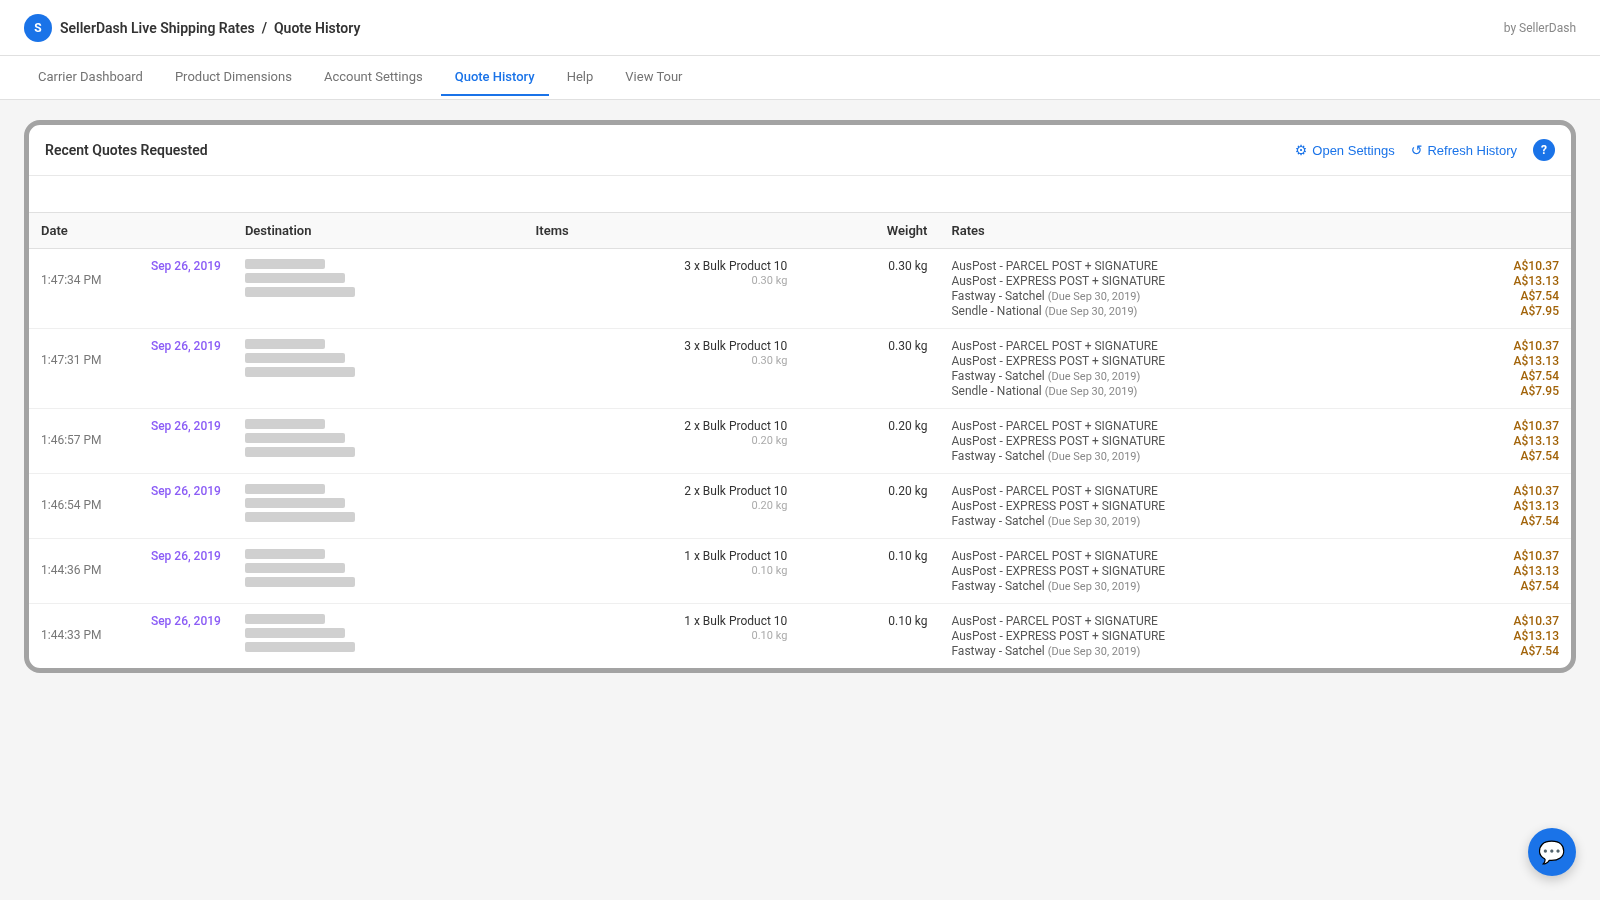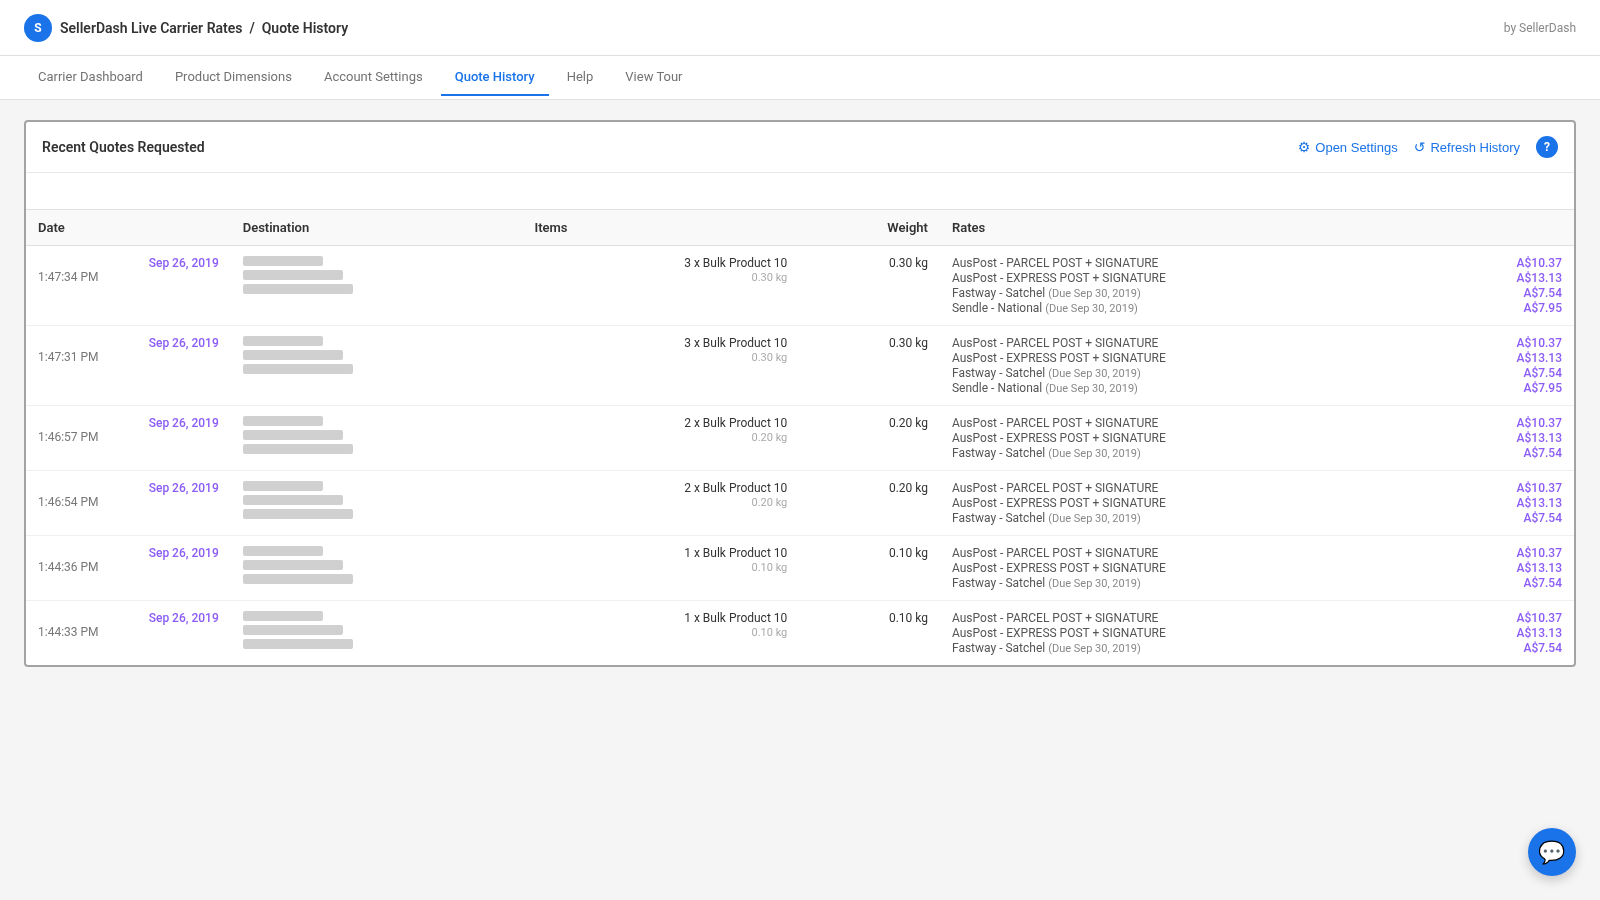--- a/index.html
+++ b/index.html
@@ -15,21 +15,21 @@
 
     
     .nav { background: #fff; border-bottom: 1px solid #e0e0e0; padding: 0 24px; display: flex; align-items: center; height: 44px; gap: 4px; }
     .nav-item { padding: 10px 14px; font-size: 13px; color: #737373; cursor: pointer; border-bottom: 2px solid transparent; white-space: nowrap; }
     .nav-item.active { color: #1a73e8; border-bottom: 2px solid #1a73e8; font-weight: 500; }
 
     
     .main { padding: 20px 24px; }
 
     
-    .card { background: #fff; border: 2px solid #a3a3a3; border-radius: 4px; }
+    .card { background: #fff; border: 5px solid #a3a3a3; border-radius: 16px; }
     .card-header { display: flex; align-items: center; padding: 14px 16px; border-bottom: 1px solid #e8e8e8; }
     .card-title { font-weight: 600; font-size: 14px; color: #333; }
     .card-actions { margin-left: auto; display: flex; align-items: center; gap: 16px; }
     .action-btn { display: flex; align-items: center; gap: 5px; color: #1a73e8; font-size: 13px; cursor: pointer; background: none; border: none; }
     .help-btn { width: 22px; height: 22px; border-radius: 50%; background: #1a73e8; color: white; font-size: 12px; font-weight: bold; display: flex; align-items: center; justify-content: center; cursor: pointer; }
 
     
     .pagination { display: flex; align-items: center; justify-content: flex-end; padding: 8px 16px; gap: 4px; font-size: 13px; color: #888; }
     .page-btn { padding: 4px 8px; cursor: pointer; color: #888; }
     .page-btn.active { background: #1a73e8; color: white; border-radius: 3px; padding: 2px 8px; }
@@ -41,35 +41,35 @@
     .table tr:last-child td { border-bottom: none; }
     .date-main { font-weight: 500; color: #8b5cf6; font-size: 12px; text-align: right; }
     .date-time { color: #777; font-size: 12px; }
 
     .weight-cell { text-align: right; white-space: nowrap; }
 
     .rates-cell { display: flex; flex-direction: column; gap: 1px; text-align: center; }
     .rate-row { display: flex; justify-content: space-between; align-items: baseline; gap: 8px; }
     .rate-name { color: #555; font-size: 12px; }
     .rate-name .due { color: #888; font-size: 11px; }
-    .rate-price { color: #8b5cf6; font-weight: 500; font-size: 12px; white-space: nowrap; }
+    .rate-price { color: #a16207; font-weight: 500; font-size: 12px; white-space: nowrap; }
 
     
     .chat-bubble { position: fixed; bottom: 24px; right: 24px; width: 48px; height: 48px; background: #1a73e8; border-radius: 50%; display: flex; align-items: center; justify-content: center; color: white; font-size: 22px; cursor: pointer; box-shadow: 0 4px 12px rgba(0,0,0,0.2); }
   </style>
 </head>
 <body>
 
 <div class="header">
   <div class="header-logo">
     <div class="logo-icon">
       <span>S</span>
     </div>
     <span class="header-title">
-      <span>SellerDash Live Carrier Rates</span>
+      <span>SellerDash Live Shipping Rates</span>
       &nbsp;<span>/</span>&nbsp;
       <span>Quote History</span>
     </span>
   </div>
   <div class="header-right">by SellerDash</div>
 </div>
 
 <nav class="nav">
   <div class="nav-item">Carrier Dashboard</div>
   <div class="nav-item">Product Dimensions</div>

